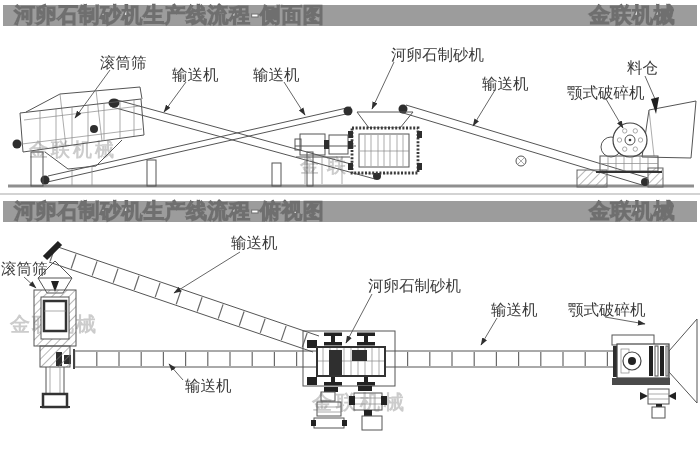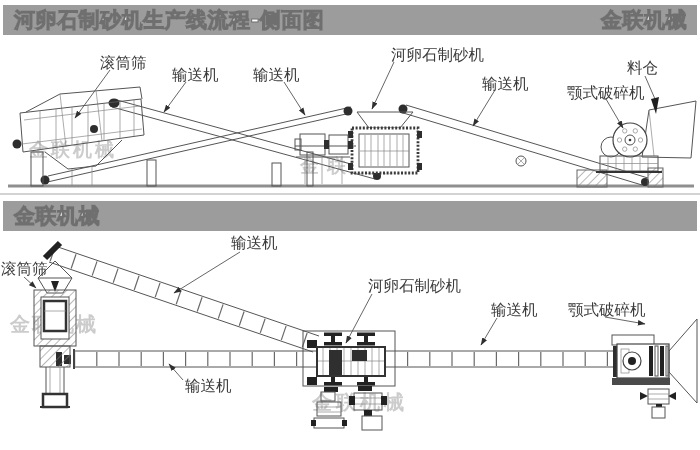--- a/index.html
+++ b/index.html
@@ -1,40 +1,41 @@
 <!DOCTYPE html>
 <html><head>
 <meta charset="utf-8">
 <style>
   html,body{margin:0;padding:0;background:#ffffff;}
   body{width:700px;height:450px;position:relative;overflow:hidden;
        font-family:"DejaVu Sans",sans-serif;}
-  .bar{position:absolute;left:3px;width:694px;height:30px;background:#9c9c9c;
+  .bar{position:absolute;left:3px;width:694px;height:21px;background:#9c9c9c;
        display:flex;justify-content:space-between;align-items:center;
-       padding:0 10px 0 11px;box-sizing:border-box;
+       padding:0 22px 0 11px;box-sizing:border-box;
        font-weight:bold;font-size:21px;line-height:27px;color:#ffffff;
        -webkit-text-stroke:1px #6f6f6f;letter-spacing:0.5px;}
   #bar-side{top:5px;}
   #bar-top{top:201px;}
   .bar .brand{font-size:21px;}
   #diagram{position:absolute;left:0;top:0;}
   .lbl{font-family:"DejaVu Serif",serif;font-size:15.5px;fill:#3b3b3b;}
   .wm{font-family:"DejaVu Sans",sans-serif;font-weight:bold;fill:#cccccc;}
   .ln{stroke:#555;stroke-width:1;fill:none;}
   .thin{stroke:#888;stroke-width:0.7;fill:none;}
   .leader{stroke:#555;stroke-width:0.9;fill:none;}
 </style>
 </head>
 <body>
 
 <div class="bar" id="bar-side">
   <span>河卵石制砂机生产线流程-侧面图</span>
   <span class="brand">金联机械</span>
 </div>
 <div class="bar" id="bar-top">
+  <span>河卵石制砂机生产线流程-俯视图</span>
   <span class="brand">金联机械</span>
 </div>
 
 <svg id="diagram" width="700" height="450" viewBox="0 0 700 450">
   <defs>
     <pattern id="hatch" width="6" height="6" patternUnits="userSpaceOnUse" patternTransform="rotate(45)">
       <line x1="0" y1="0" x2="0" y2="6" stroke="#7d7d7d" stroke-width="1.1"></line>
     </pattern>
     <marker id="arr" markerWidth="9" markerHeight="7" refX="8" refY="3.5" orient="auto">
       <path d="M0,0.5 L8.6,3.5 L0,6.5 Z" fill="#2f2f2f"></path>

